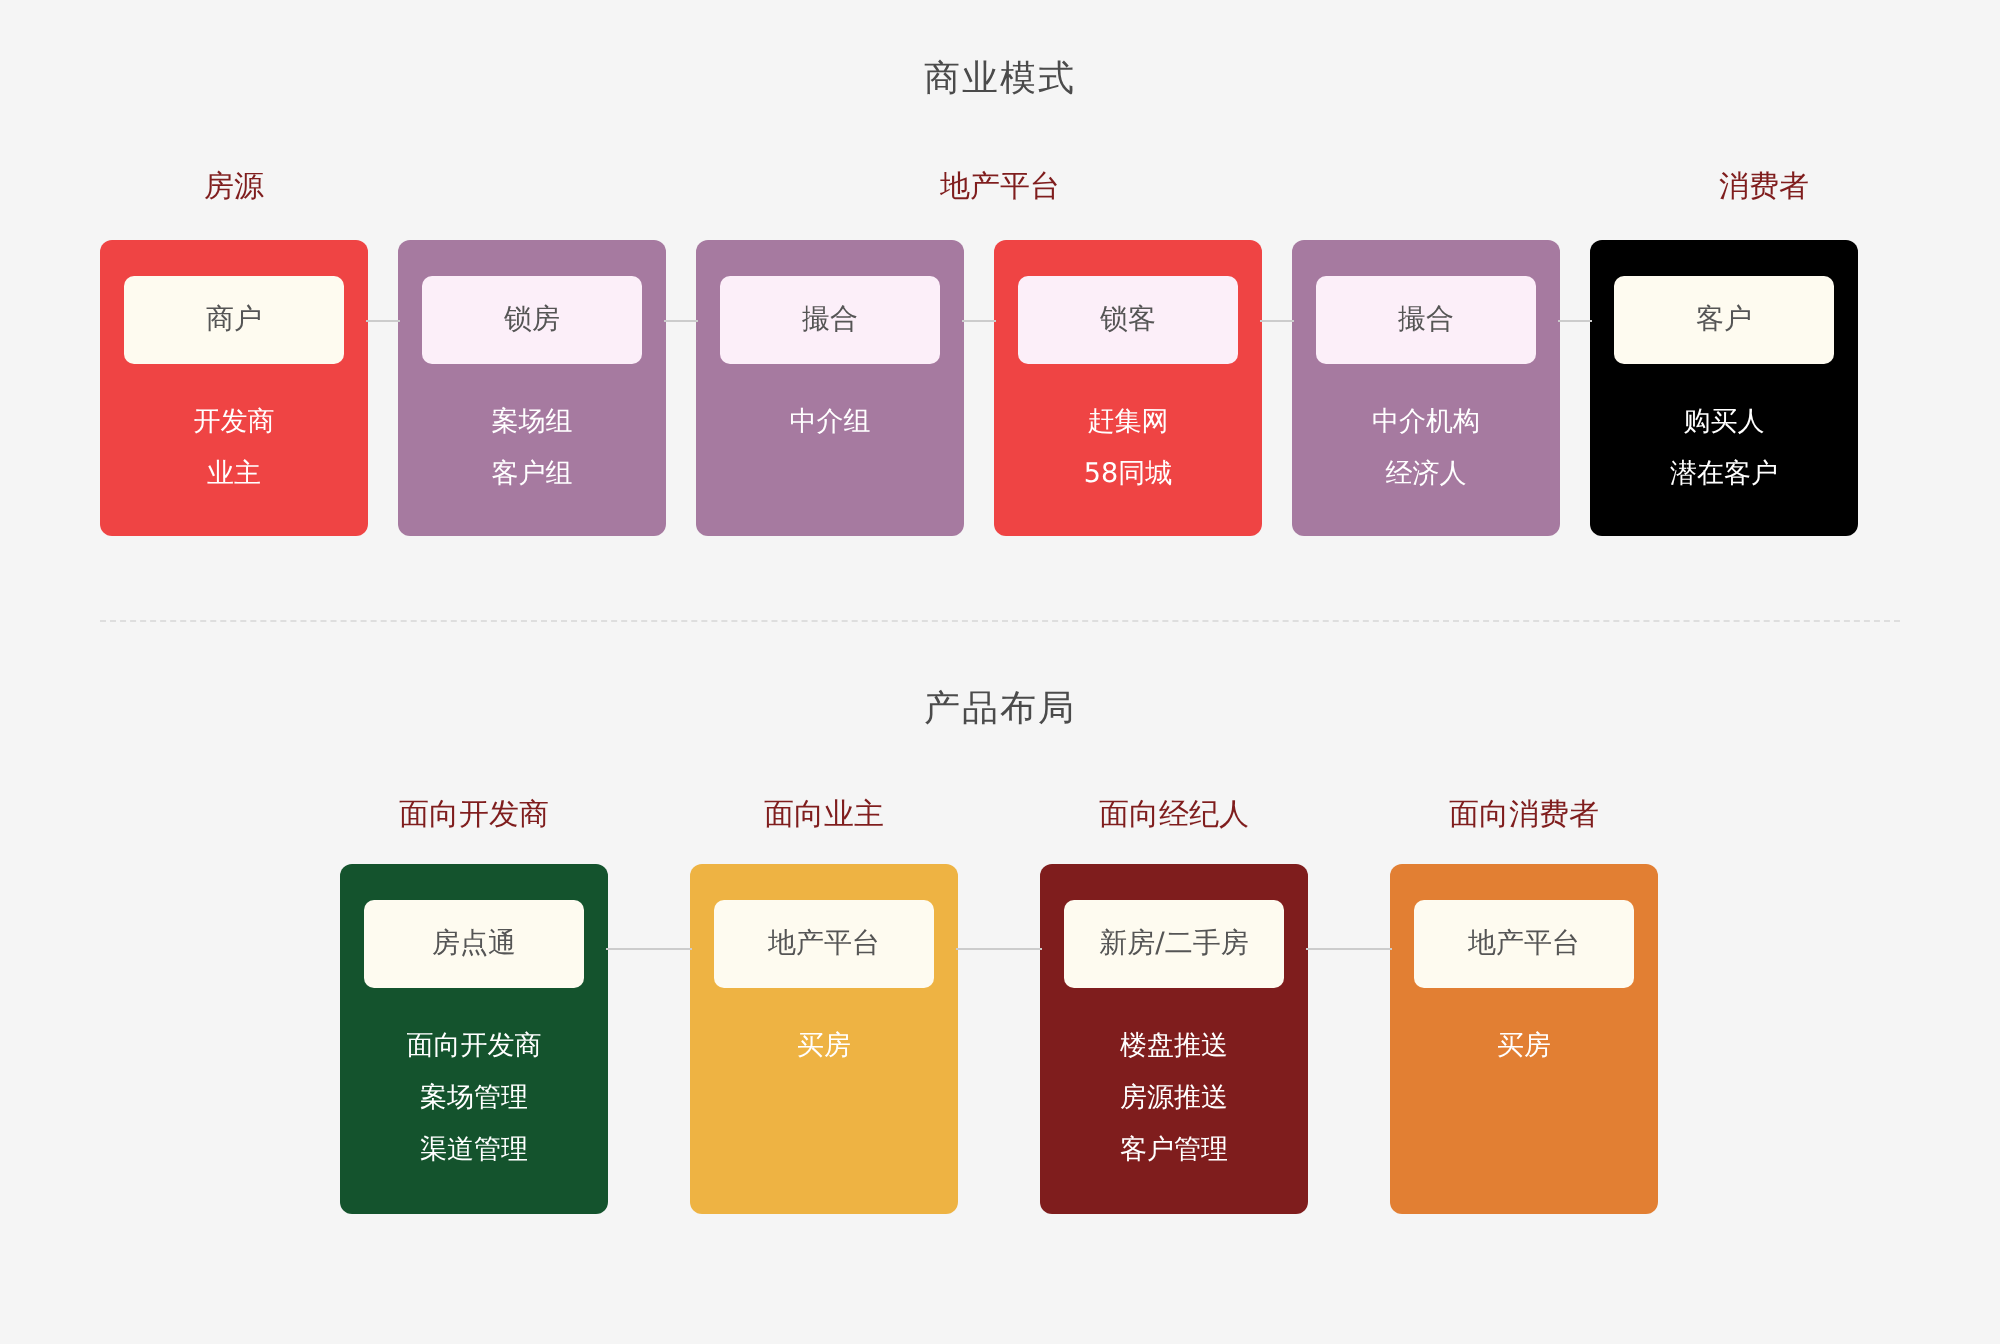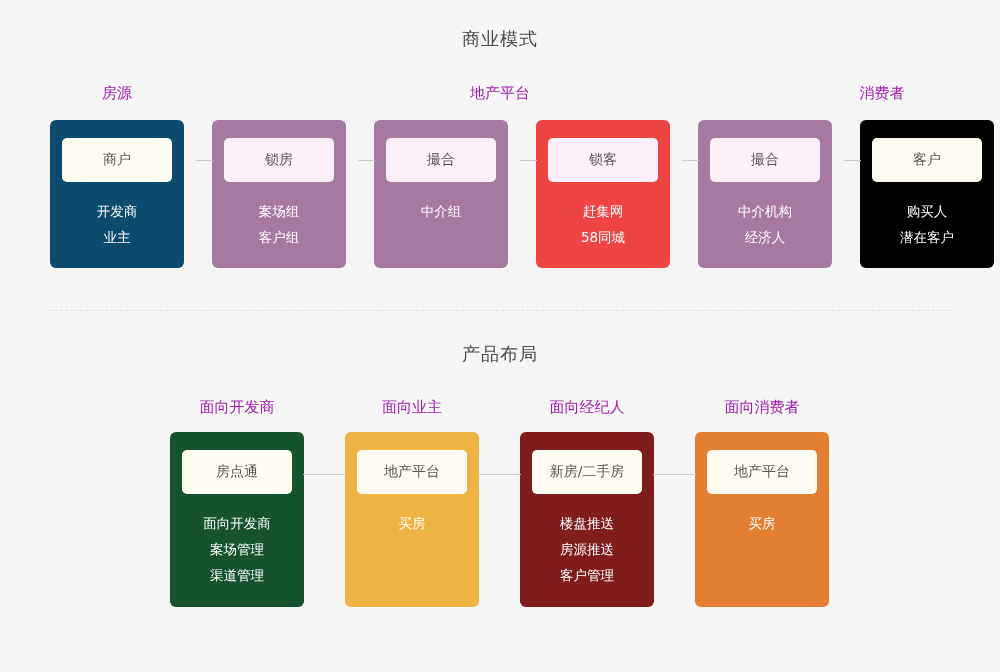--- a/index.html
+++ b/index.html
@@ -34,21 +34,21 @@
   #title-business { top: 27px; }
   #title-product  { top: 342px; }
 
   
   .group-labels {
     position: absolute;
     left: 0;
     width: 1000px;
     height: 22px;
     font-size: 15px;
-    color: #a21caf;
+    color: #7f1d1d;
   }
   .group-label {
     position: absolute;
     text-align: center;
     white-space: nowrap;
     transform: translateX(-50%);
   }
 
   .row {
     position: absolute;
@@ -60,21 +60,21 @@
 
   .card {
     position: relative;
     box-sizing: border-box;
     border-radius: 6px;
     padding: 18px 12px 12px 12px;
     display: flex;
     flex-direction: column;
     align-items: center;
   }
-  .card + .card { margin-left: 28px; }
+  .card + .card { margin-left: 15px; }
 
   
   .card + .card::before {
     content: "";
     position: absolute;
     left: -16px;
     top: 40px;
     width: 17px;
     height: 1px;
     background: #cccccc;
@@ -137,21 +137,21 @@
 
   <div class="section-title" id="title-business">商业模式</div>
 
   <div class="group-labels" id="labels-business" style="top:84px;">
       <div class="group-label" style="left: 117px;">房源</div>
       <div class="group-label" style="left: 500px;">地产平台</div>
       <div class="group-label" style="left: 882px;">消费者</div>
     </div>
 
   <div class="row" id="row-business">
-      <div class="card" style="background: #0c4a6e;">
+      <div class="card" style="background: #ef4444;">
         <div class="chip" style="background: rgb(254, 251, 240);">商户</div>
         <div class="items">
           <div class="item">开发商</div>
           <div class="item">业主</div>
         </div>
       </div>
       <div class="card" style="background: rgb(166, 122, 160);">
         <div class="chip" style="background: rgb(252, 239, 249);">锁房</div>
         <div class="items">
           <div class="item">案场组</div>

